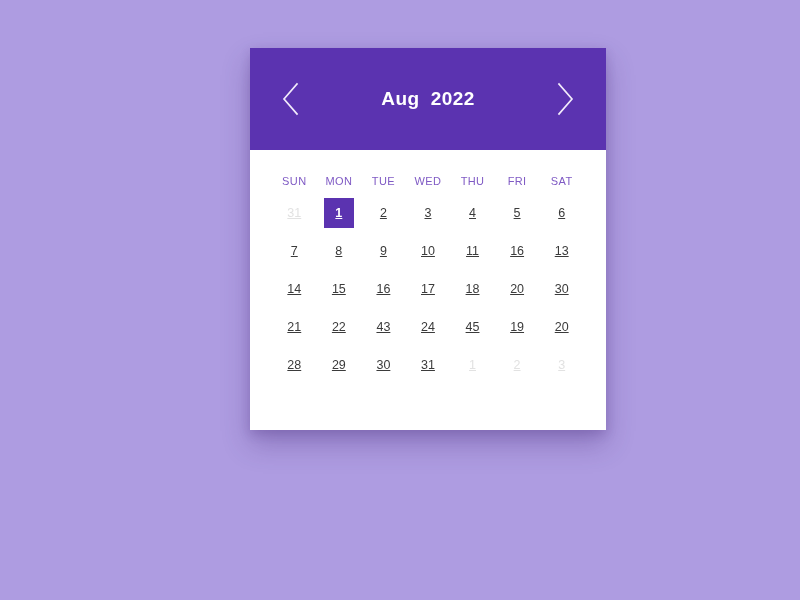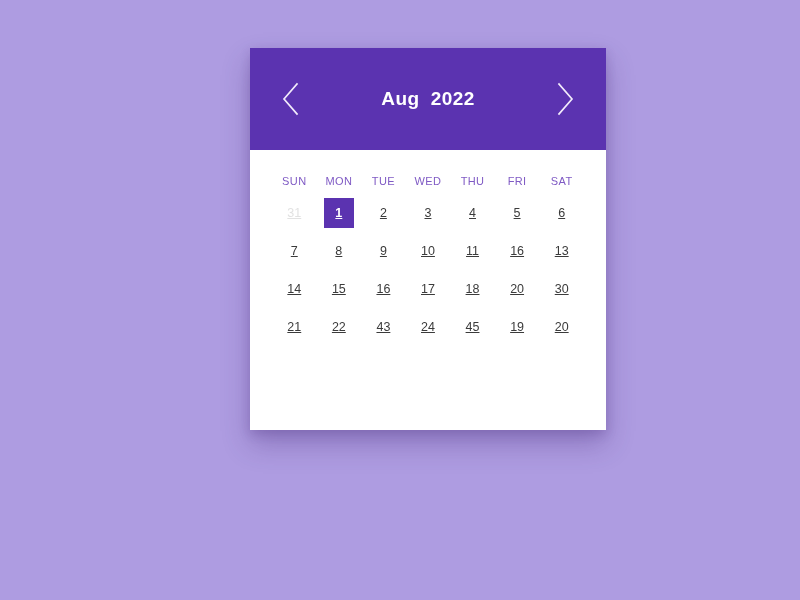--- a/index.html
+++ b/index.html
@@ -202,19 +202,28 @@
             </tr>
             <tr>
               <td class="day-cell"><span class="day">21</span></td>
               <td class="day-cell"><span class="day">22</span></td>
               <td class="day-cell"><span class="day">43</span></td>
               <td class="day-cell"><span class="day">24</span></td>
               <td class="day-cell"><span class="day">45</span></td>
               <td class="day-cell"><span class="day">19</span></td>
               <td class="day-cell"><span class="day">20</span></td>
             </tr>
+            <tr>
+              <td class="day-cell"><span class="day">28</span></td>
+              <td class="day-cell"><span class="day">29</span></td>
+              <td class="day-cell"><span class="day">30</span></td>
+              <td class="day-cell"><span class="day">31</span></td>
+              <td class="day-cell"><span class="day muted">1</span></td>
+              <td class="day-cell"><span class="day muted">2</span></td>
+              <td class="day-cell"><span class="day muted">3</span></td>
+            </tr>
           </tbody>
       </table>
     </div>
 
   </div>
 
 </div>
 
 </body></html>

